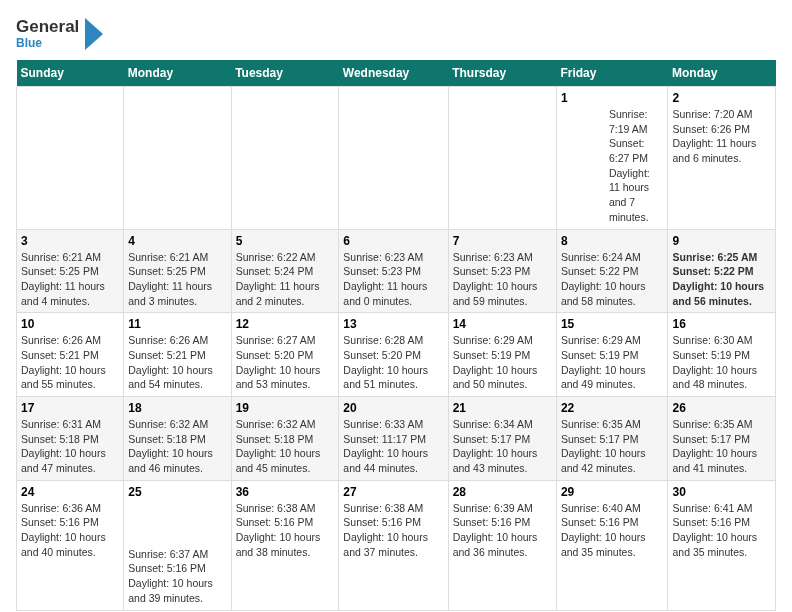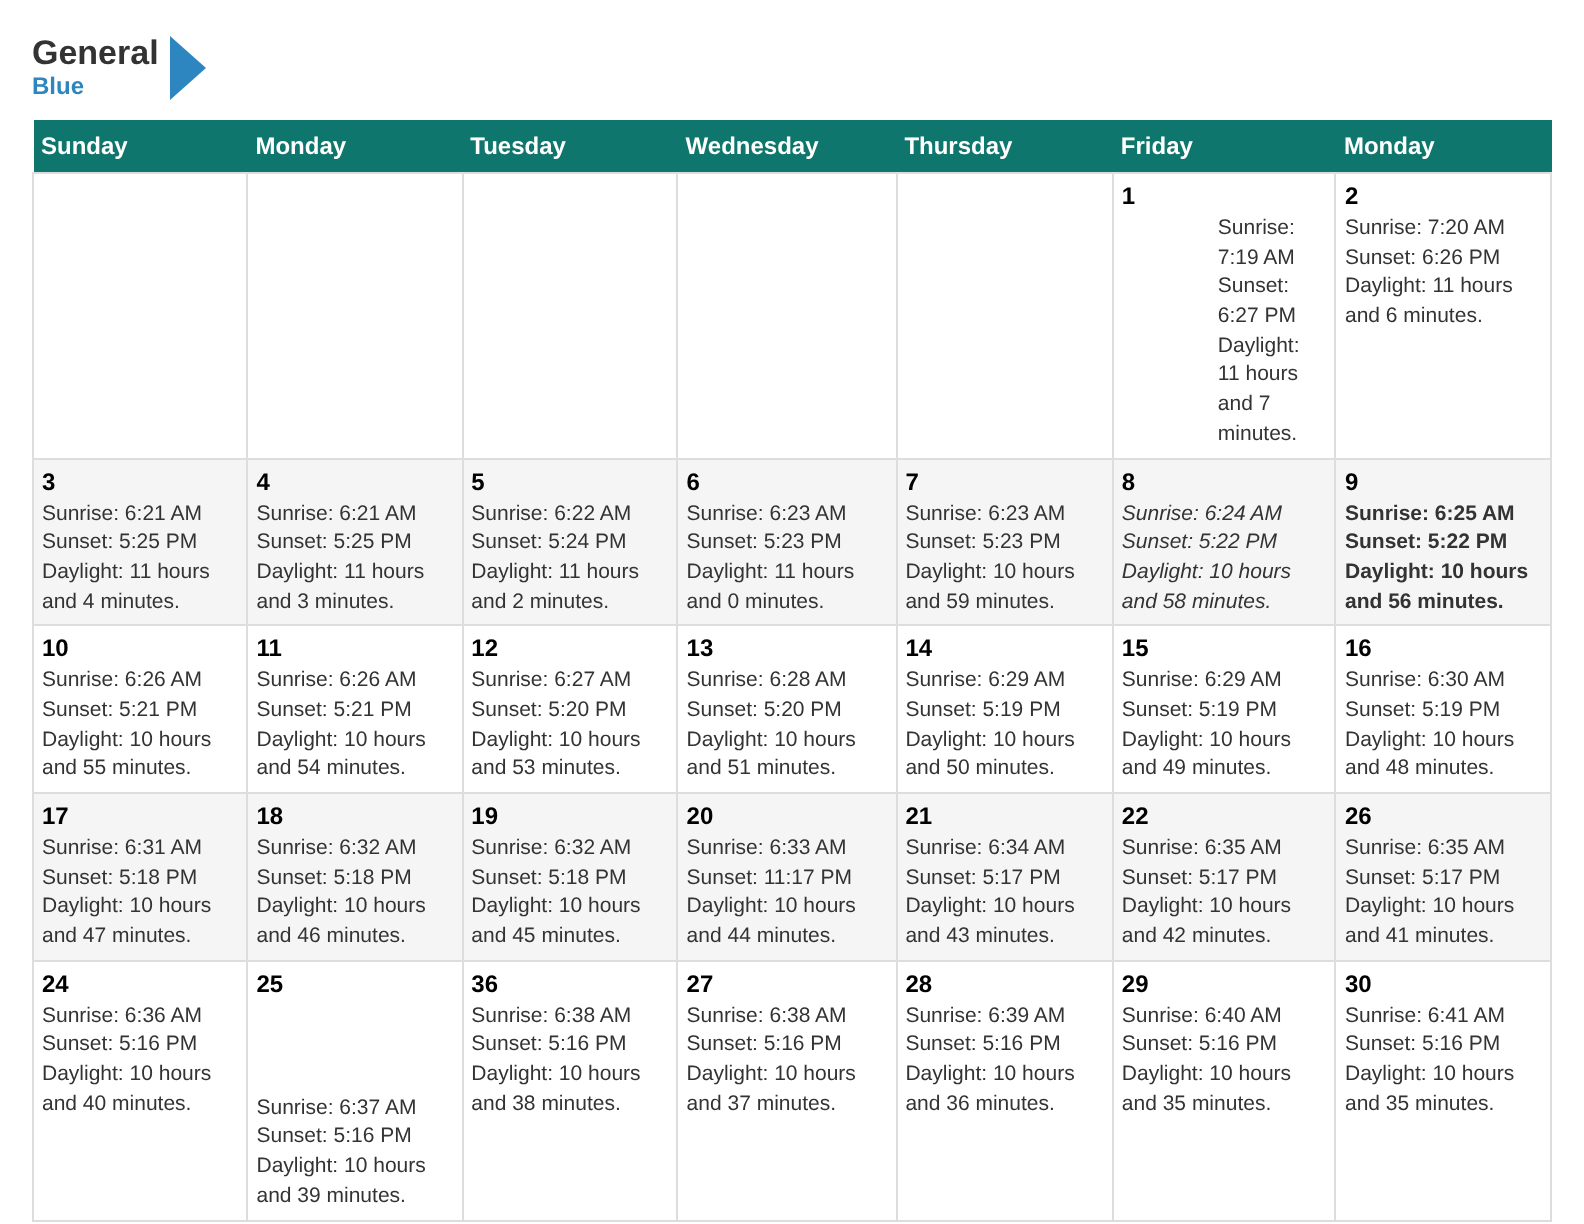--- a/index.html
+++ b/index.html
@@ -151,21 +151,21 @@
 Daylight: 11 hours and 0 minutes.</div>
         </td>
         <td>
           <span class="day-number">7</span>
           <div class="day-info" style="white-space: pre-wrap;">Sunrise: 6:23 AM
 Sunset: 5:23 PM
 Daylight: 10 hours and 59 minutes.</div>
         </td>
         <td>
           <span class="day-number">8</span>
-          <div class="day-info" style="white-space: pre-wrap; font-style: italic;">Sunrise: 6:24 AM
+          <div class="day-info" style="white-space: pre-wrap;">Sunrise: 6:24 AM
 Sunset: 5:22 PM
 Daylight: 10 hours and 58 minutes.</div>
         </td>
         <td>
           <span class="day-number">9</span>
           <div class="day-info" style="white-space: pre-wrap; font-weight: bold;">Sunrise: 6:25 AM
 Sunset: 5:22 PM
 Daylight: 10 hours and 56 minutes.</div>
         </td>
       </tr>

